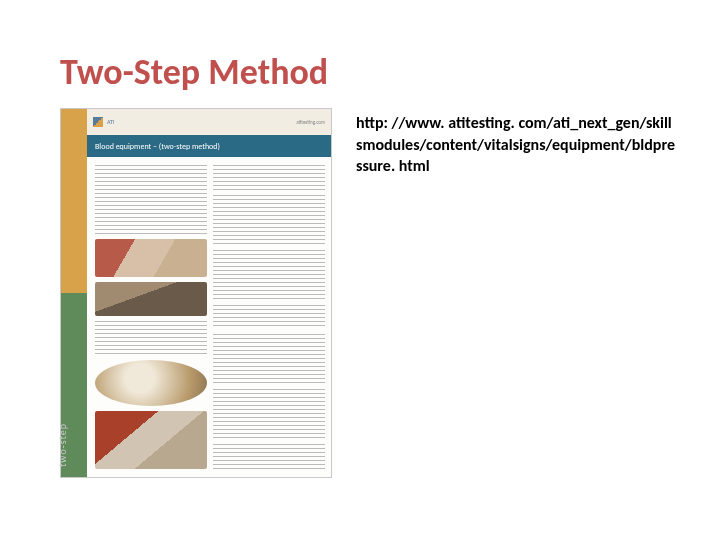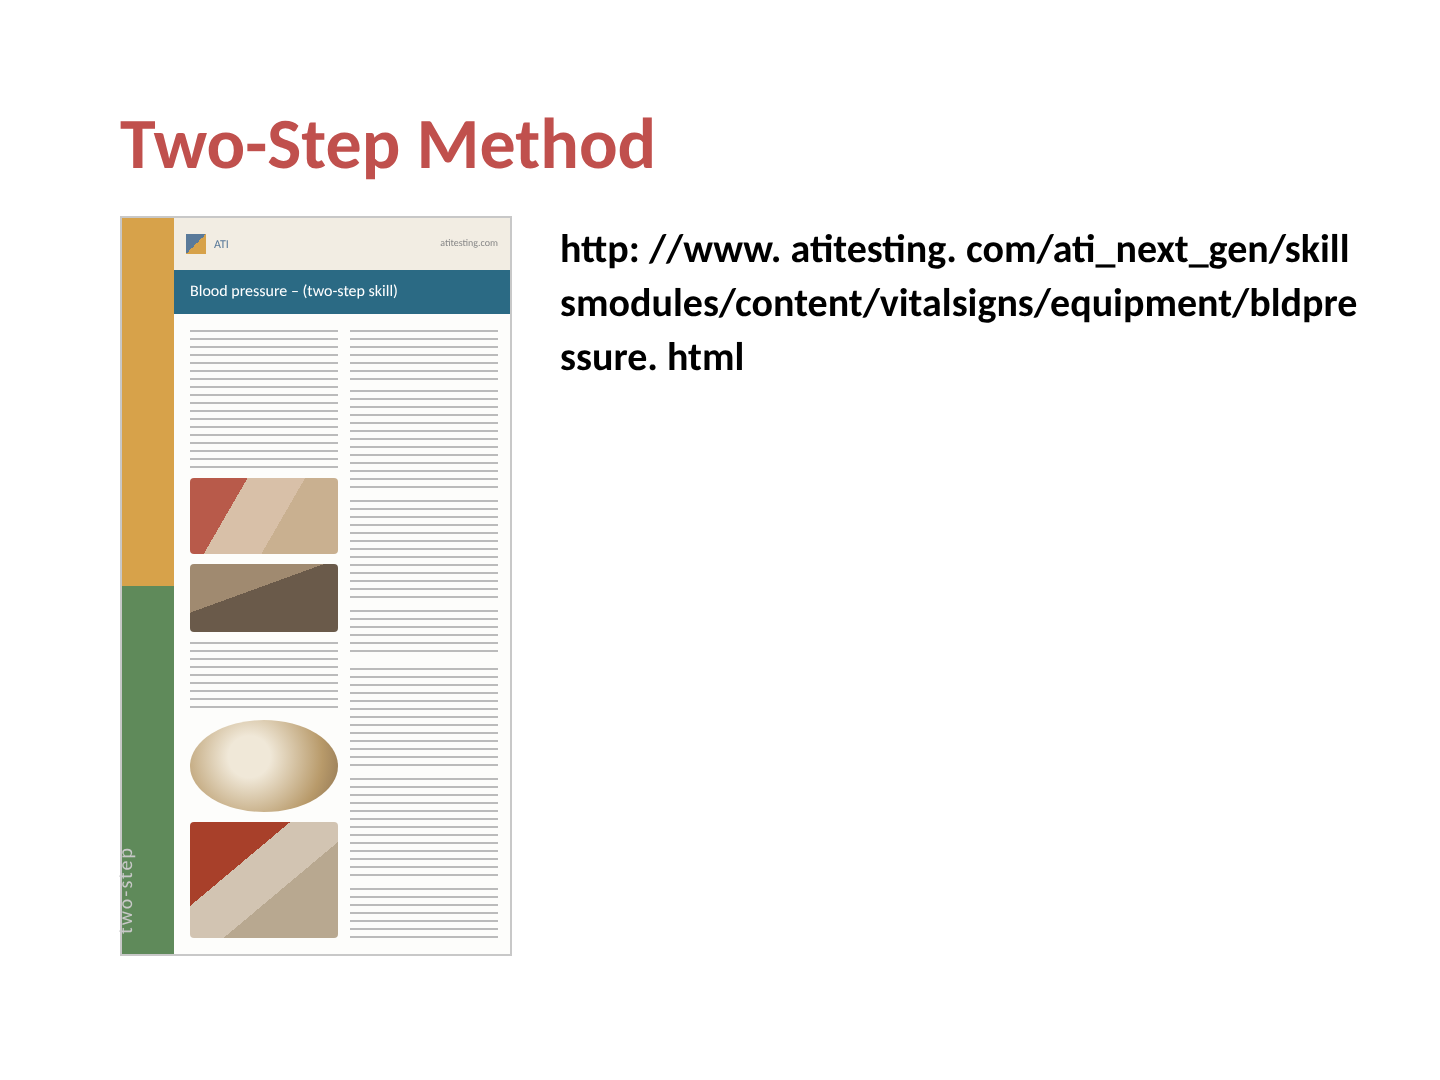--- a/index.html
+++ b/index.html
@@ -19,21 +19,21 @@
     font-size: 36px;
     font-weight: 700;
     color: #c0504d;
     margin-bottom: 14px;
   }
   .content-row {
     display: flex;
     gap: 24px;
   }
   .thumbnail {
-    width: 196px;
+    width: 272px;
     height: 370px;
     flex-shrink: 0;
     border: 1px solid #c8c8c8;
     background: #fff;
     display: flex;
     flex-direction: row;
   }
   .tn-left-strip {
     width: 26px;
     display: flex;
@@ -108,21 +108,21 @@
     left: -18px;
     bottom: 10px;
     transform: rotate(-90deg);
     transform-origin: left bottom;
     font-size: 10px;
     color: #c8c8c8;
     letter-spacing: 1px;
     white-space: nowrap;
   }
   .url-text {
-    font-size: 20px;
+    font-size: 16px;
     font-weight: 700;
     color: #000;
     line-height: 1.35;
     word-break: break-all;
     padding-top: 4px;
   }
 </style>
 </head>
 <body>
 
@@ -135,21 +135,21 @@
       <div class="tn-left-strip">
         <div class="strip-top"></div>
         <div class="strip-bot"></div>
       </div>
       <div class="tn-main">
         <div class="tn-header">
           <div class="tn-logo"></div>
           <span class="tn-brand">ATI</span>
           <span class="tn-site">atitesting.com</span>
         </div>
-        <div class="tn-titlebar">Blood pressure – (two-step skill)</div>
+        <div class="tn-titlebar">Blood equipment – (two-step method)</div>
         <div class="tn-cols">
           <div class="tn-col">
             <div class="para"></div>
             <div class="img-block img-a"></div>
             <div class="img-block img-b"></div>
             <div class="para short"></div>
             <div class="img-block img-c"></div>
             <div class="img-block img-d"></div>
           </div>
           <div class="tn-col">

